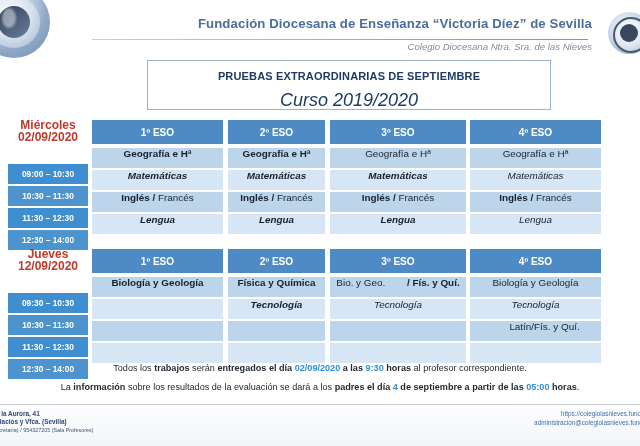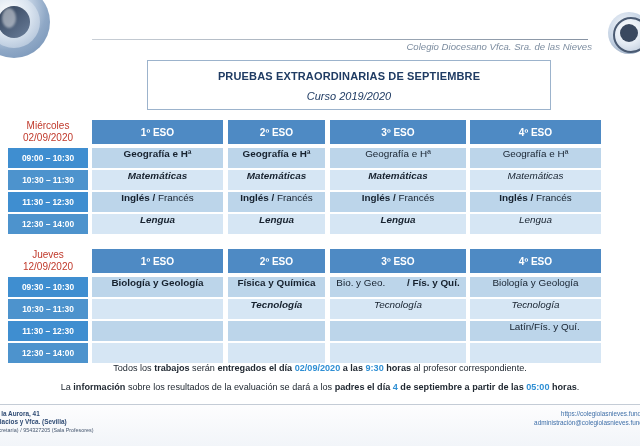--- a/index.html
+++ b/index.html
@@ -76,51 +76,52 @@
     border:1px solid #9cb3cc;
     background:#ffffff;
     box-sizing:border-box;
   }
   .title-panel .t1{
     position:absolute;left:0;top:9px;width:100%;text-align:center;
     font-size:11px;font-weight:bold;color:#1f3b63;letter-spacing:.15px;
   }
   .title-panel .t2{
     position:absolute;left:0;top:29px;width:100%;text-align:center;
-    font-size:11px;font-style:italic;color:#1f3b63;
+    font-size:18px;font-style:italic;color:#1f3b63;
   }
 
   
   .sched{position:absolute;left:0;width:640px;}
   .sched.day1{top:120px;}
   .sched.day2{top:249px;}
 
   .daylabel{
     position:absolute;left:8px;top:0px;width:80px;
-    text-align:center;color:#c0392b;font-weight:normal;font-size:10px;line-height:11.5px;
+    text-align:center;color:#c0392b;font-weight:bold;font-size:12px;line-height:11.5px;
   }
 
   .grid{position:absolute;left:0;top:0;width:640px;}
 
   
   .hrow{position:absolute;left:0;top:0;height:24px;width:640px;}
   .hcell{
     position:absolute;top:0;height:24px;
     background:#4e8ac4;
     color:#ffffff;font-weight:bold;font-size:10.1px;
     display:flex;align-items:center;justify-content:center;
     box-sizing:border-box;
   }
 
   
   .tcell{
     position:absolute;left:8px;width:80px;height:20px;
     color:#ffffff;font-weight:bold;font-size:8.4px;
     display:flex;align-items:center;justify-content:center;
     box-sizing:border-box;
+    margin-top:16px;
   }
   .tcell.a{background:#3f8ed0;}
   .tcell.b{background:#4d93cd;}
 
   
   .scell{
     position:absolute;height:20px;
     display:flex;align-items:flex-start;justify-content:center;
     font-size:9.9px;color:#16212e;
     box-sizing:border-box;
@@ -163,21 +164,22 @@
 <body>
 
 <div class="top-header">
   <div class="logo-left">
     <div class="ring"></div>
       <div class="ring2"></div>
       <div class="inner"></div>
       <div class="shine"></div>
   </div>
   <div class="hdr-rule"></div>
-  <div class="hdr-sub">Colegio Diocesano Vfca. Sra. de las Nieves</div>
+  <div class="hdr-title">Fundación Diocesana de Enseñanza “Victoria Díez” de Sevilla</div>
+  <div class="hdr-sub">Colegio Diocesana Ntra. Sra. de las Nieves</div>
   <div class="logo-right">
     <div class="r1"></div>
       <div class="r2"></div>
       <div class="r3"></div>
   </div>
 </div>
 
 <div class="title-panel">
   <div class="t1">PRUEBAS EXTRAORDINARIAS DE SEPTIEMBRE</div>
   <div class="t2">Curso 2019/2020</div>

